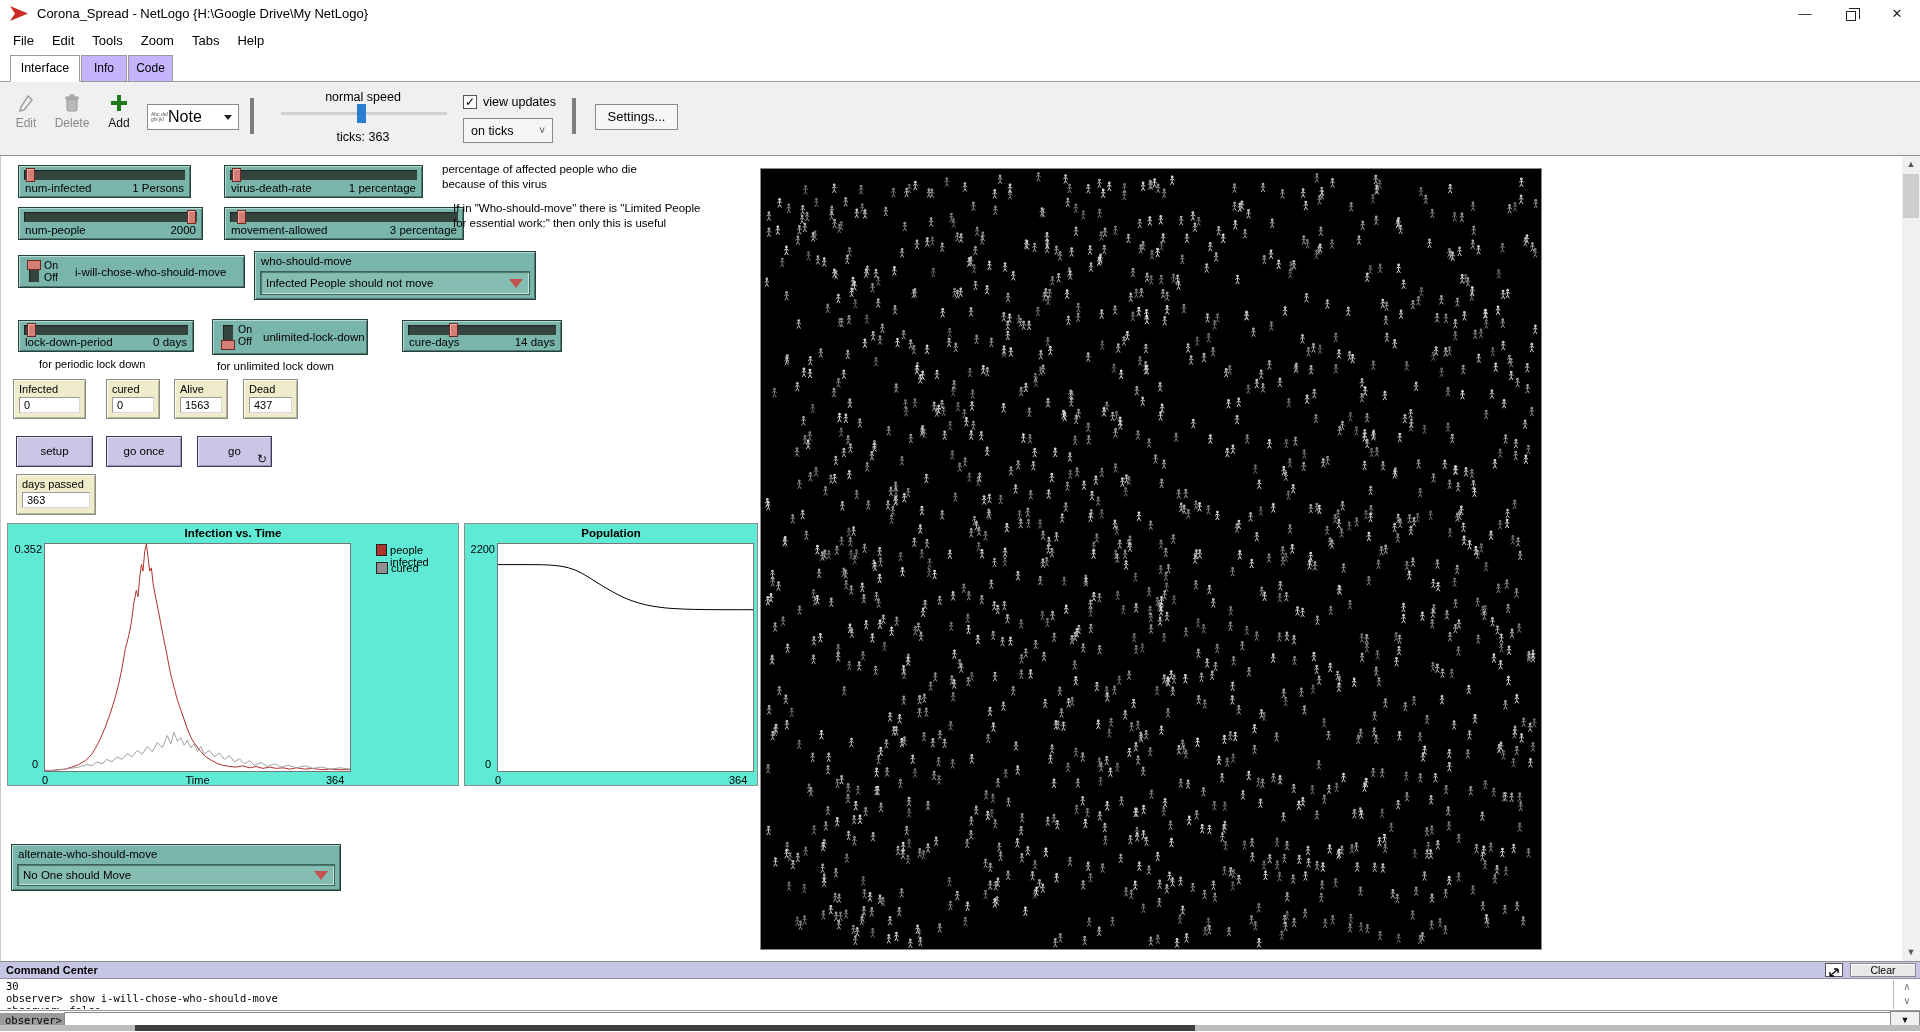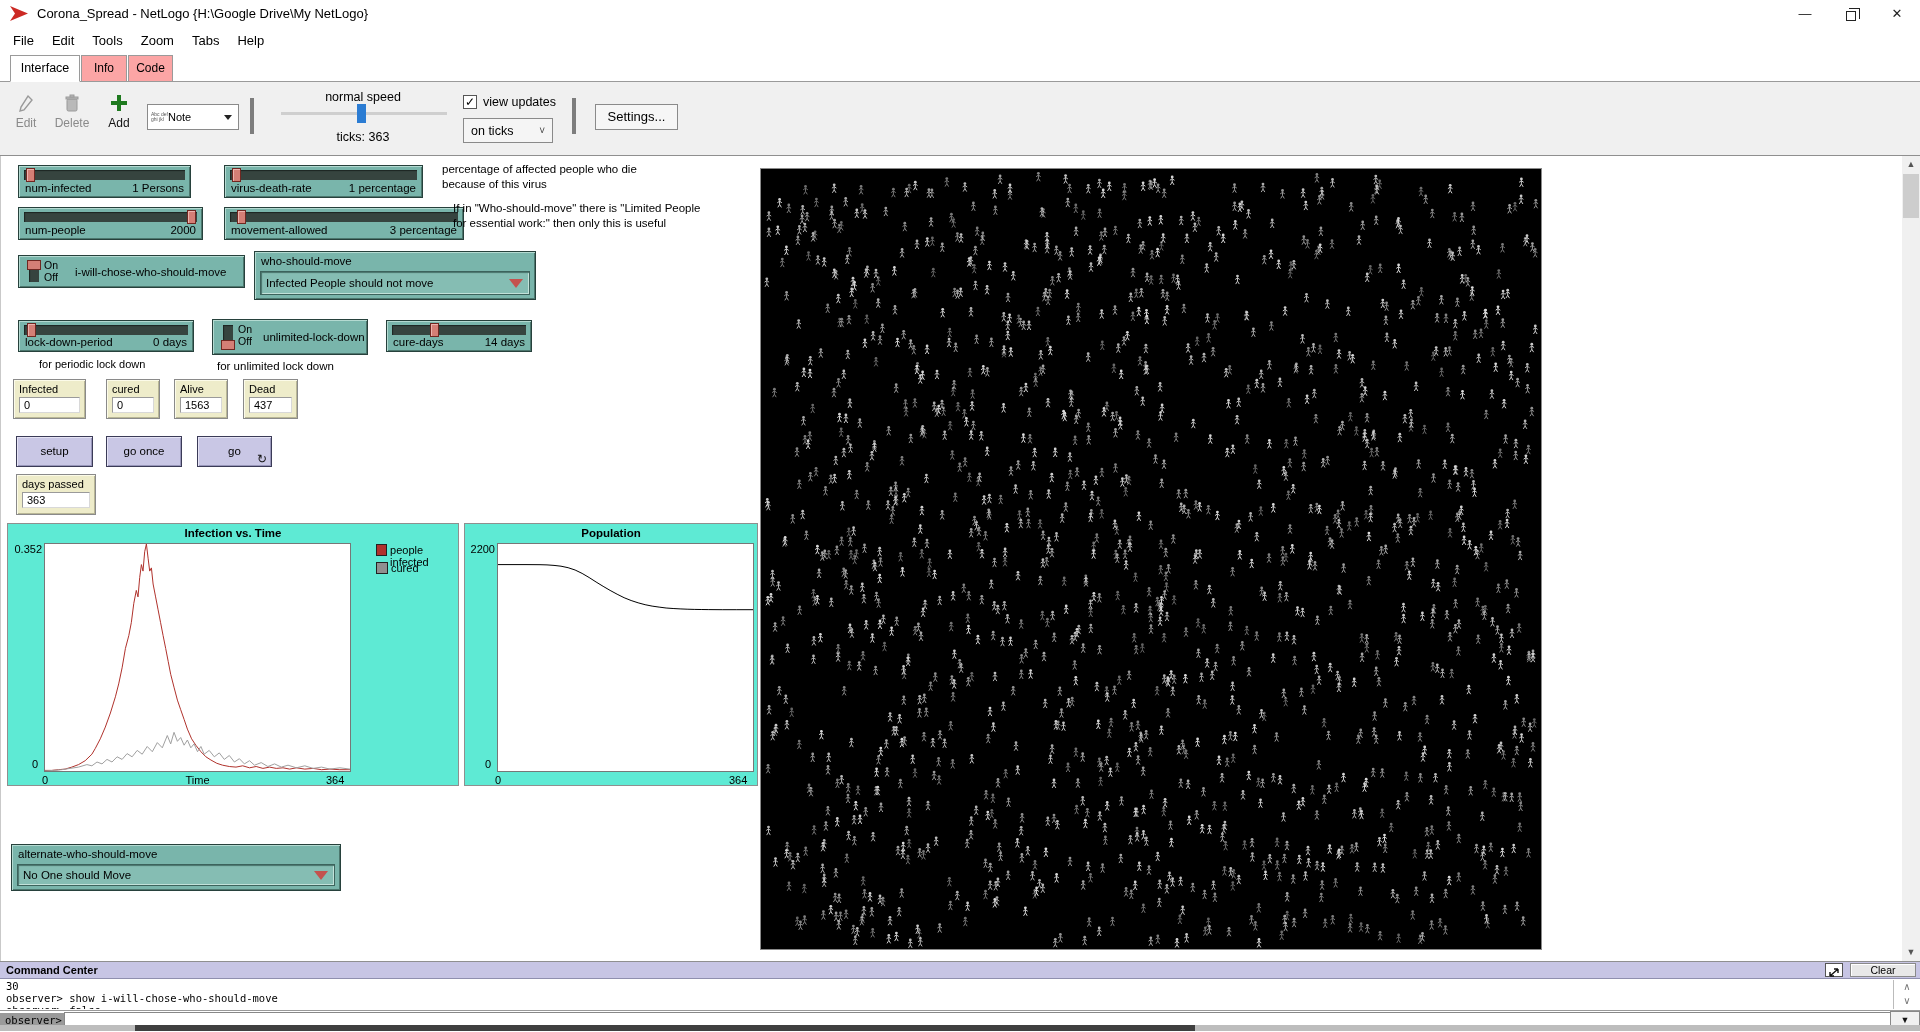--- a/index.html
+++ b/index.html
@@ -18,35 +18,35 @@
   #restore-glyph:before { content:""; position:absolute; left:2px; top:-4px; width:10px;
     height:10px; border:1px solid #222; border-left:none; border-bottom:none; }
 
   
   #menubar { position:relative; height:24px; background:#fff; display:flex; align-items:center; padding-left:4px; }
   .menu-item { font-size:13px; padding:3px 9px; }
 
   
   #tabbar { position:relative; height:30px; background:#fff; border-bottom:1px solid #9a9a9a; }
   .tab { position:absolute; bottom:-1px; height:27px; font-size:12px; text-align:center;
-    line-height:25px; border:1px solid #9a9a9a; background:#fca5a5; }
+    line-height:25px; border:1px solid #9a9a9a; background:#c4b5fd; }
   #tab-interface { left:10px; width:70px; background:#fff; border-bottom:1px solid #fff; font-size:12.5px; }
   #tab-info { left:81px; width:46px; }
   #tab-code { left:128px; width:45px; }
 
   
   #toolbar { position:relative; height:74px; background:#f0f0f0; border-bottom:1px solid #8f8f8f; }
   .tool-btn { position:absolute; top:12px; width:44px; text-align:center; }
   .tool-btn svg { display:block; margin:0 auto; }
   .tool-label { font-size:12px; color:#8a8a8a; margin-top:4px; }
   .tool-label.en { color:#111; }
   #note-combo { position:absolute; left:147px; top:22px; width:92px; height:26px; background:#fff;
     border:1px solid #8a8a8a; display:flex; align-items:center; }
   #note-mini { width:20px; font-size:5px; color:#555; line-height:5px; padding-left:3px; }
-  #note-text { font-size:11px; flex:1; }
+  #note-text { font-size:16px; flex:1; }
   .dn-arrow { width:0; height:0; border-left:4px solid transparent; border-right:4px solid transparent;
     border-top:5px solid #222; margin-right:6px; }
   .tool-sep { position:absolute; top:16px; width:4px; height:36px; background:#7d7d7d; }
   #speed-label { position:absolute; left:280px; top:8px; width:166px; text-align:center; font-size:12.5px; }
   #speed-track { position:absolute; left:281px; top:30px; width:166px; height:3px; background:#cfcfcf; }
   #speed-thumb { position:absolute; left:76px; top:-8px; width:9px; height:19px; background:#2b7cd3; }
   #ticks-label { position:absolute; left:280px; top:48px; width:166px; text-align:center; font-size:12.5px; }
   #view-updates { position:absolute; left:463px; top:13px; display:flex; align-items:center; }
   #vu-box { width:14px; height:14px; border:1px solid #555; background:#fff; font-size:12px;
     line-height:13px; text-align:center; margin-right:6px; }
@@ -309,21 +309,21 @@
     <div class="sw-groove">
         <div class="sw-handle off"></div>
       </div>
     <div class="sw-onoff">
         <div>On</div>
         <div>Off</div>
       </div>
     <span class="sw-name" style="left:50px;">unlimited-lock-down</span>
   </div>
   <div class="nl-note" style="left:216px;top:203px;">for unlimited lock down</div>
-  <div class="nl-slider" style="left:385px;top:164px;width:146px;height:32px;">
+  <div class="nl-slider" style="left:401px;top:164px;width:160px;height:32px;">
     <div class="sl-groove">
         <div class="sl-handle" style="left:28%;"></div>
       </div>
     <div class="sl-row">
         <span>cure-days</span>
         <span>14 days</span>
       </div>
   </div>
 
   <div class="nl-monitor" style="left:12px;top:223px;width:73px;height:40px;">

